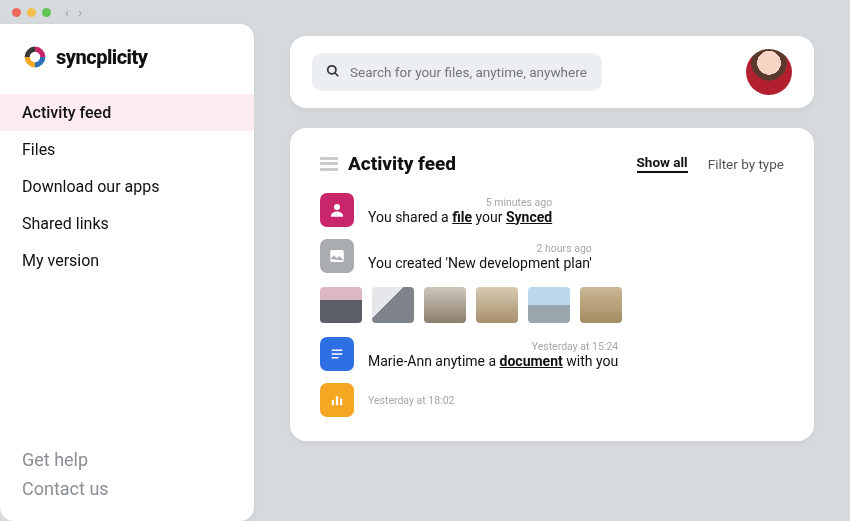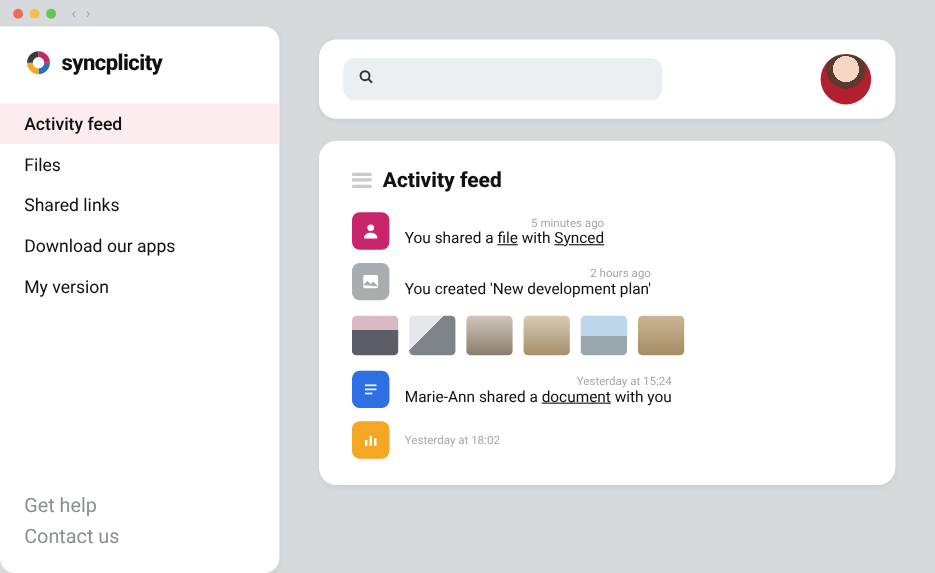--- a/index.html
+++ b/index.html
@@ -35,21 +35,21 @@
   .row { display: flex; align-items: center; gap: 14px; }
   .thumb { width: 34px; height: 34px; border-radius: 7px; display: flex; align-items: center; justify-content: center; flex-shrink: 0; }
   .thumb svg { width: 18px; height: 18px; }
   .thumb.pink { background: #c9256b; }
   .thumb.gray { background: #a9adb0; }
   .thumb.blue { background: #2f6fe4; }
   .thumb.orange { background: #f5a623; }
   .row-body { display: flex; flex-direction: column; align-items: flex-end; }
   .row-time { font-size: 10.5px; color: #a3a7aa; }
   .row-text { font-size: 14px; color: #111; }
-  .row-text .u { text-decoration: underline; font-weight: 400; }
+  .row-text .u { text-decoration: underline; font-weight: 700; }
   .row-text .check { display: inline-flex; align-items: center; justify-content: center; width: 15px; height: 15px; background: #2ba84a; color: #fff; border-radius: 50%; font-size: 10px; margin-right: 4px; vertical-align: -2px; }
   .thumbs-row { display: flex; gap: 10px; padding: 2px 0 2px 0; }
   .mini { width: 42px; height: 36px; border-radius: 4px; background: #ccc; }
   .mini.a { background: linear-gradient(#dcb9c2 0 35%, #5b5e66 35% 100%); }
   .mini.b { background: linear-gradient(135deg, #e5e7ea 0 40%, #7e8389 40% 100%); }
   .mini.c { background: linear-gradient(#cfc6ba, #8a7e6e); }
   .mini.d { background: linear-gradient(#d7cbb3, #a68f6c); }
   .mini.e { background: linear-gradient(#bcd6ea 0 50%, #9aa6ae 50% 100%); }
   .mini.f { background: linear-gradient(#cbb795, #a48c63); }
 </style>
@@ -70,66 +70,71 @@
         <path d="M20 4 A16 16 0 0 1 36 20 L28 20 A8 8 0 0 0 20 12 Z" fill="#c9256b"></path>
         <path d="M36 20 A16 16 0 0 1 20 36 L20 28 A8 8 0 0 0 28 20 Z" fill="#2b6fb5"></path>
         <path d="M20 36 A16 16 0 0 1 4 20 L12 20 A8 8 0 0 0 20 28 Z" fill="#f5a623"></path>
         <path d="M4 20 A16 16 0 0 1 20 4 L20 12 A8 8 0 0 0 12 20 Z" fill="#3a3a3a"></path>
       </svg>
       <span class="logo-text">syncplicity</span>
     </div>
     <nav class="nav">
       <div class="nav-item active">Activity feed</div>
       <div class="nav-item">Files</div>
+      <div class="nav-item">Download our apps</div>
       <div class="nav-item">Shared links</div>
-      <div class="nav-item">Download our apps</div>
       <div class="nav-item">My version</div>
     </nav>
     <div class="sidebar-footer">
       <div class="footer-link">Get help</div>
       <div class="footer-link">Contact us</div>
     </div>
   </aside>
 
   <main class="main">
     <div class="topbar">
       <div class="search">
         <span class="search-icon">
           <svg width="14" height="14" viewBox="0 0 24 24" fill="none" stroke="#333" stroke-width="3">
               <circle cx="10" cy="10" r="7"></circle>
               <line x1="21" y1="21" x2="15" y2="15"></line>
             </svg>
         </span>
+        <input type="text" placeholder="Search for your files, anytime, anywhere" style="">
       </div>
       <div class="avatar"></div>
     </div>
 
     <div class="card">
       <div class="card-header">
         <span class="list-icon">
             <span></span>
             <span></span>
             <span></span>
           </span>
         <span class="card-title">Activity feed</span>
+        <div class="card-actions">
+          <span class="show-all">Show all</span>
+          <span class="filter">Filter by type</span>
+        </div>
       </div>
 
       <div class="feed">
 
         <div class="row">
           <div class="thumb pink">
             <svg viewBox="0 0 24 24" fill="#fff">
                 <circle cx="12" cy="8" r="4"></circle>
                 <path d="M4 20c0-4 4-6 8-6s8 2 8 6v1H4z"></path>
               </svg>
           </div>
           <div class="row-body">
             <span class="row-time">5 minutes ago</span>
             <span class="row-text">
-              <span>You shared a </span><span class="u">file</span><span> with </span><span class="u">Synced</span>
+              <span>You shared a </span><span class="u">file</span><span> your </span><span class="u">Synced</span>
             </span>
           </div>
         </div>
 
         <div class="row">
           <div class="thumb gray">
             <svg viewBox="0 0 24 24" fill="#fff">
                 <rect x="3" y="4" width="18" height="16" rx="2"></rect>
                 <path d="M3 16l5-5 4 4 3-3 6 6" fill="#a9adb0"></path>
               </svg>
@@ -153,21 +158,21 @@
           <div class="thumb blue">
             <svg viewBox="0 0 24 24" fill="#fff">
                 <rect x="5" y="6" width="14" height="2"></rect>
                 <rect x="5" y="11" width="14" height="2"></rect>
                 <rect x="5" y="16" width="9" height="2"></rect>
               </svg>
           </div>
           <div class="row-body">
             <span class="row-time">Yesterday at 15:24</span>
             <span class="row-text">
-              <span>Marie-Ann shared a </span><span class="u">document</span><span> with you</span>
+              <span>Marie-Ann anytime a </span><span class="u">document</span><span> with you</span>
             </span>
           </div>
         </div>
 
         <div class="row">
           <div class="thumb orange">
             <svg viewBox="0 0 24 24" fill="#fff">
                 <rect x="5" y="12" width="3" height="7"></rect>
                 <rect x="10.5" y="7" width="3" height="12"></rect>
                 <rect x="16" y="10" width="3" height="9"></rect>

